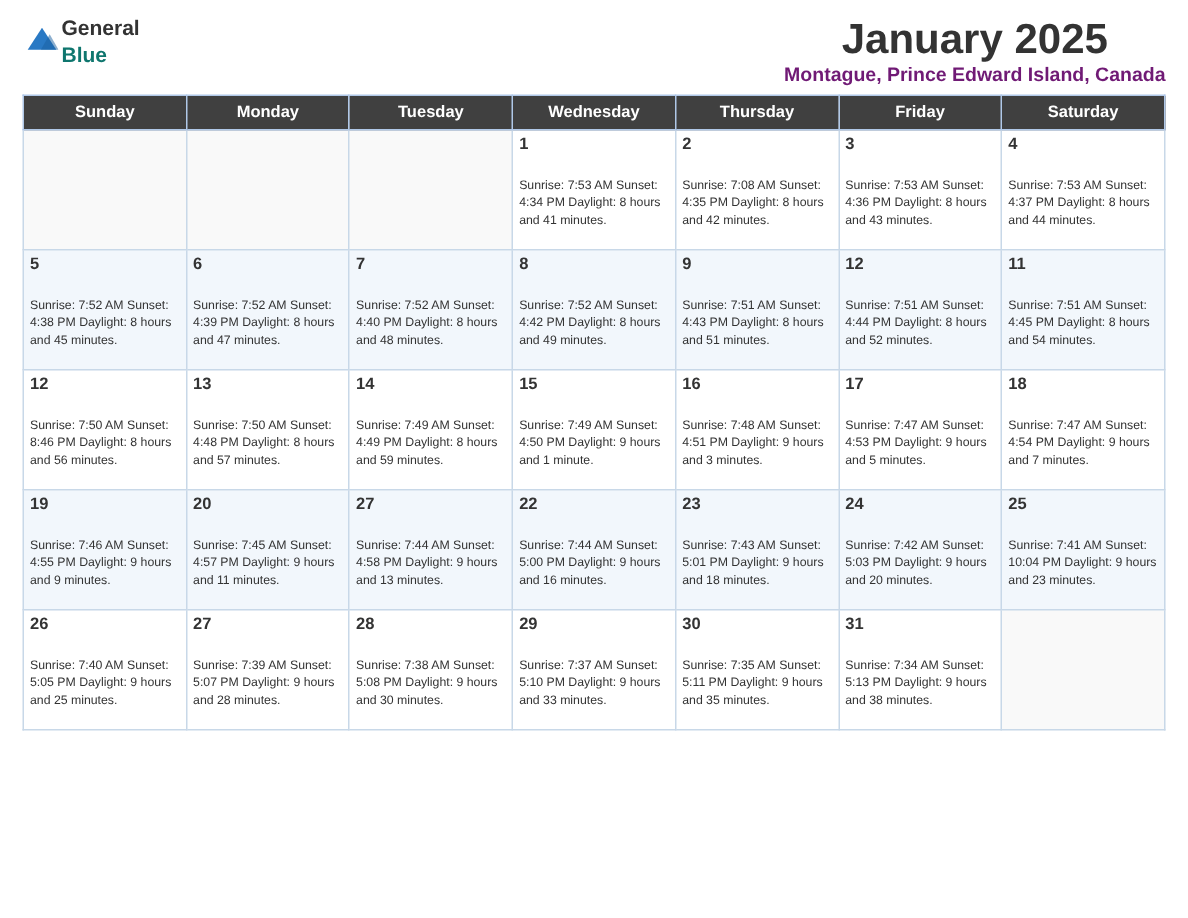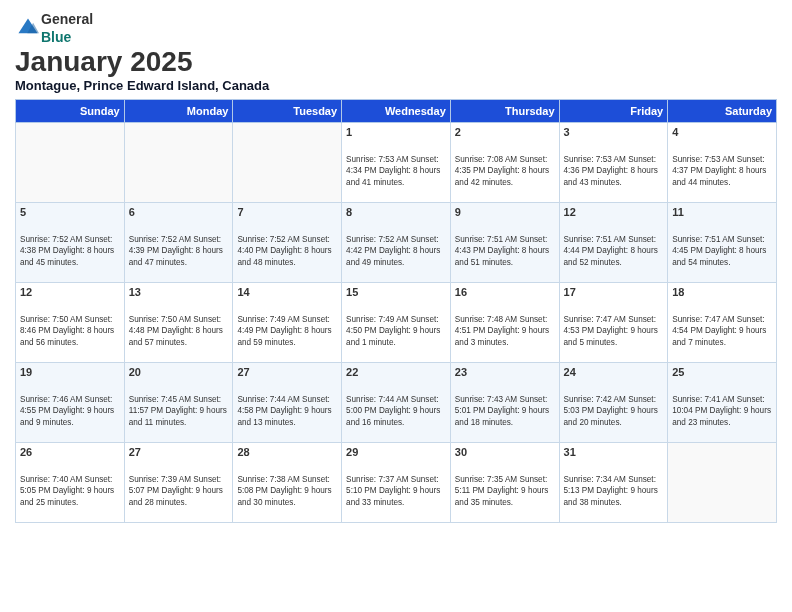--- a/index.html
+++ b/index.html
@@ -14,57 +14,56 @@
       width: 792px;
       height: 612px;
       background: #fff;
       padding: 10px 15px 10px 15px;
     }
     .header {
       display: flex;
       align-items: flex-start;
       justify-content: space-between;
       margin-bottom: 6px;
-      flex-direction: column;
     }
     .logo {
       display: flex;
       align-items: center;
       gap: 2px;
     }
     .logo-icon {
       width: 22px;
       height: 22px;
       margin-left: 2px;
     }
     .title-block {
-      text-align: left;
+      text-align: center;
     }
     .month-title {
       font-size: 28px;
       font-weight: bold;
       color: #333;
     }
     .location-title {
       font-size: 13px;
-      color: #0f172a;
+      color: #701a75;
       font-weight: bold;
     }
     table {
       width: 100%;
       border-collapse: collapse;
       table-layout: fixed;
     }
     thead tr th {
-      background-color: #1d4ed8;
+      background-color: #404040;
       color: #fff;
       font-size: 11px;
       font-weight: bold;
       padding: 5px 4px;
-      text-align: right;
+      text-align: center;
       border: 1px solid #b0c8e8;
     }
     tbody tr td {
       vertical-align: top;
       border: 1px solid #c8d8e8;
       padding: 3px 4px;
       font-size: 8.5px;
       color: #333;
       height: 80px;
       background: #fff;
@@ -264,21 +263,21 @@
           <td>
             <span class="day-num">19</span>
             <div class="day-info">Sunrise: 7:46 AM
 Sunset: 4:55 PM
 Daylight: 9 hours
 and 9 minutes.</div>
           </td>
           <td>
             <span class="day-num">20</span>
             <div class="day-info">Sunrise: 7:45 AM
-Sunset: 11:57 PM
+Sunset: 4:57 PM
 Daylight: 9 hours
 and 11 minutes.</div>
           </td>
           <td>
             <span class="day-num">27</span>
             <div class="day-info">Sunrise: 7:44 AM
 Sunset: 4:58 PM
 Daylight: 9 hours
 and 13 minutes.</div>
           </td>

